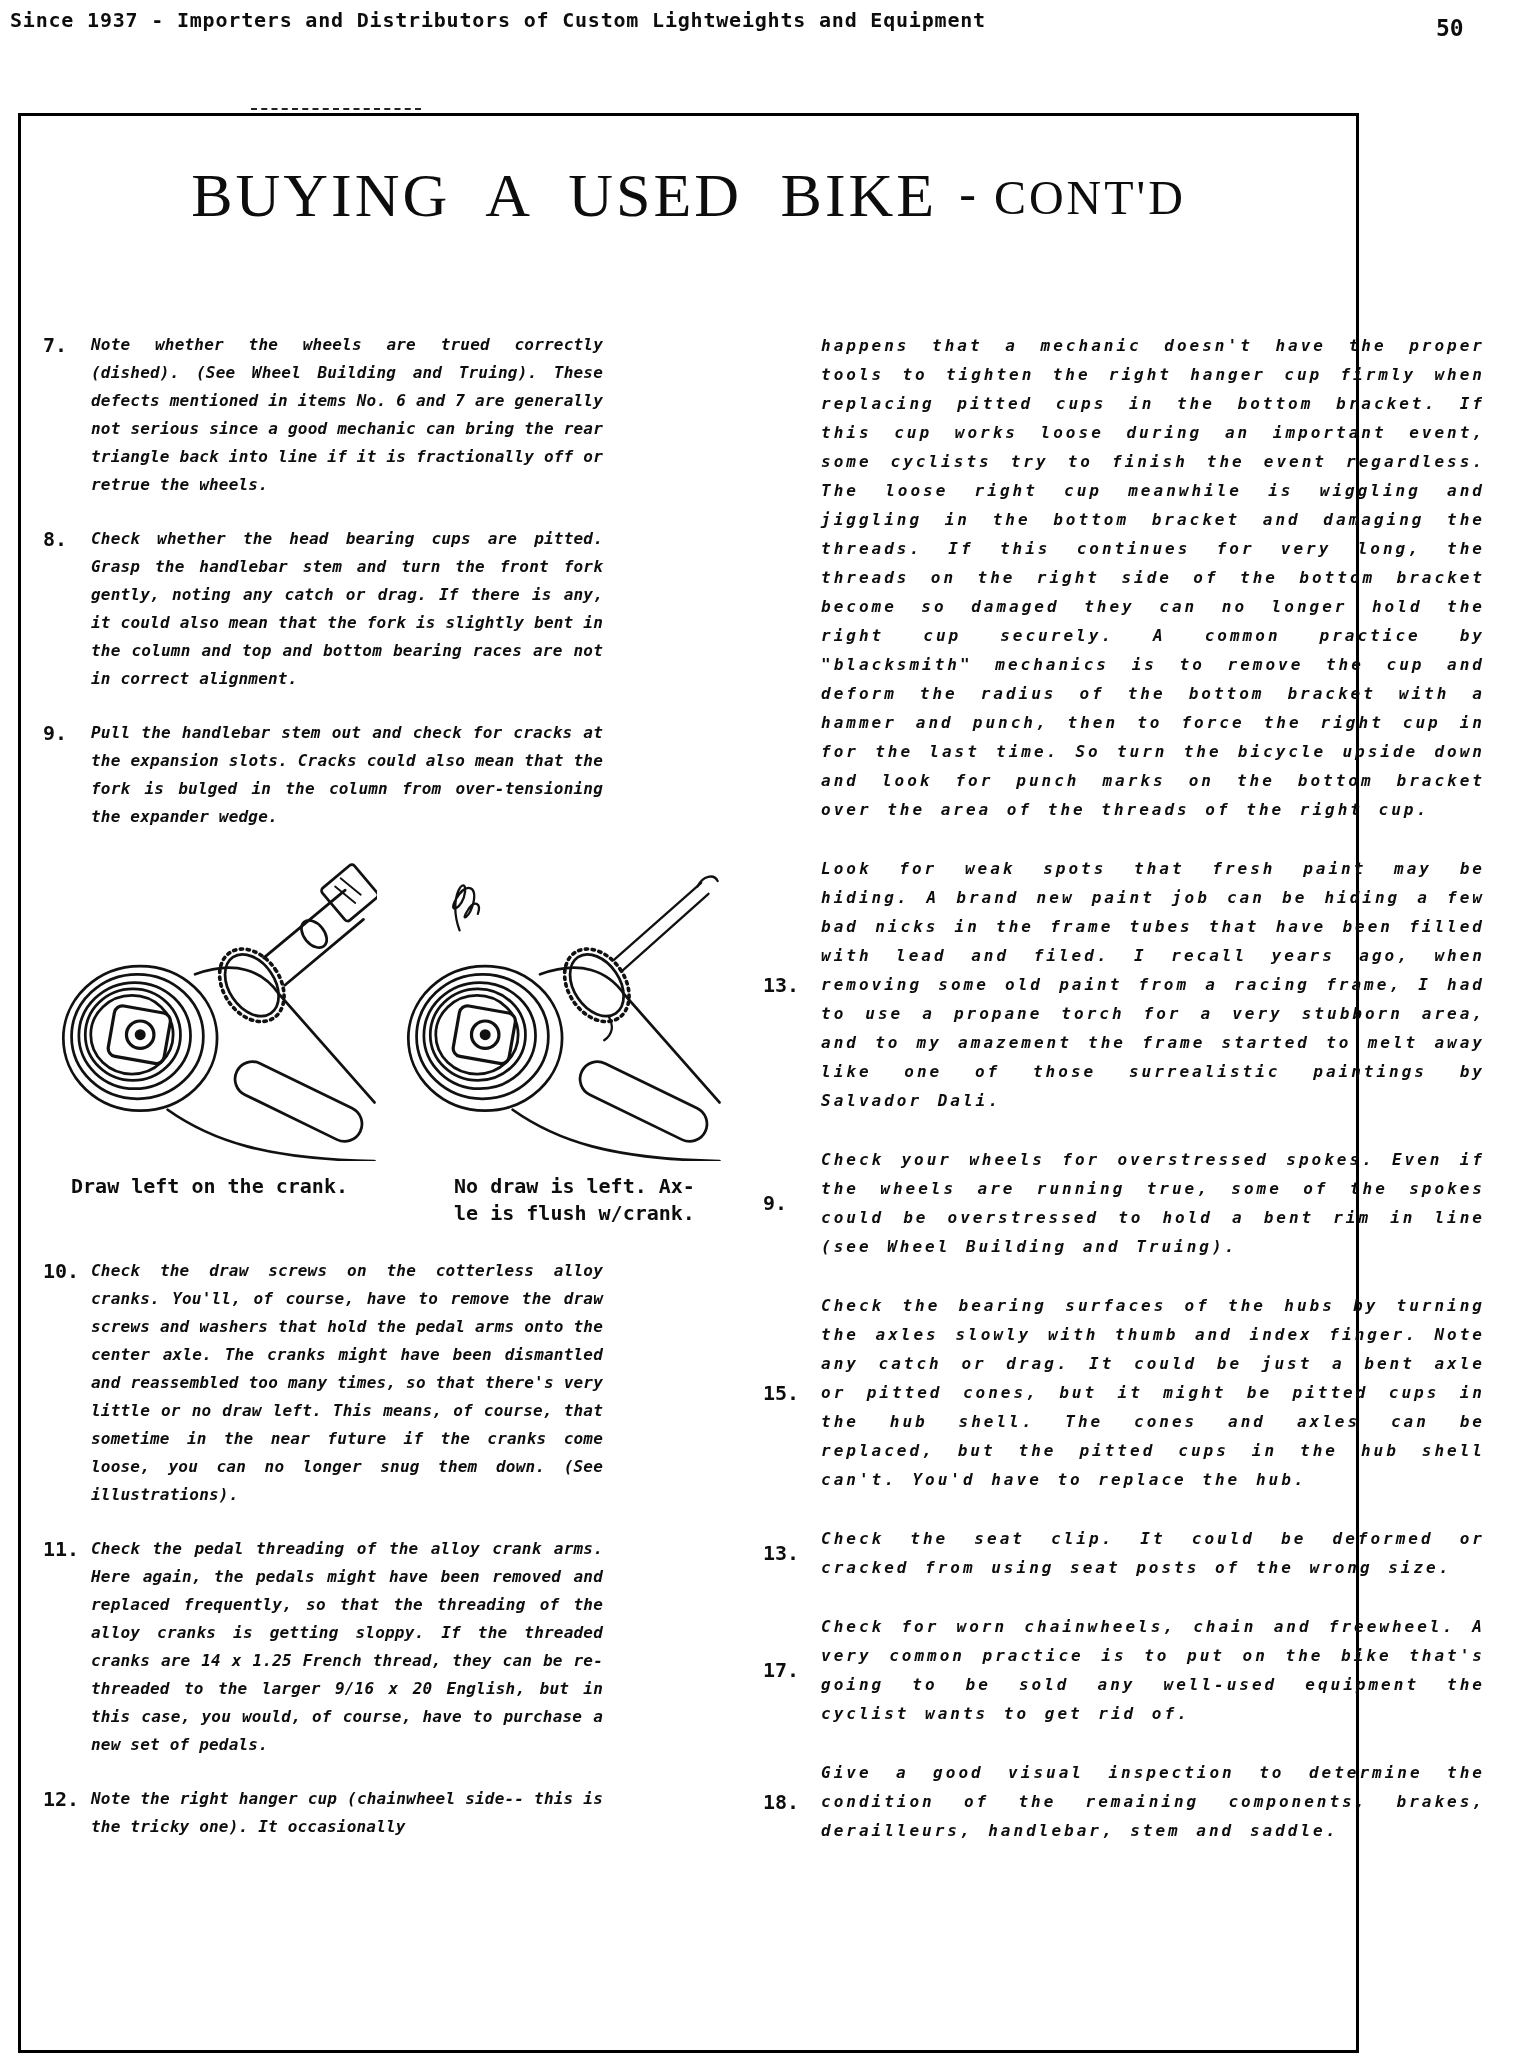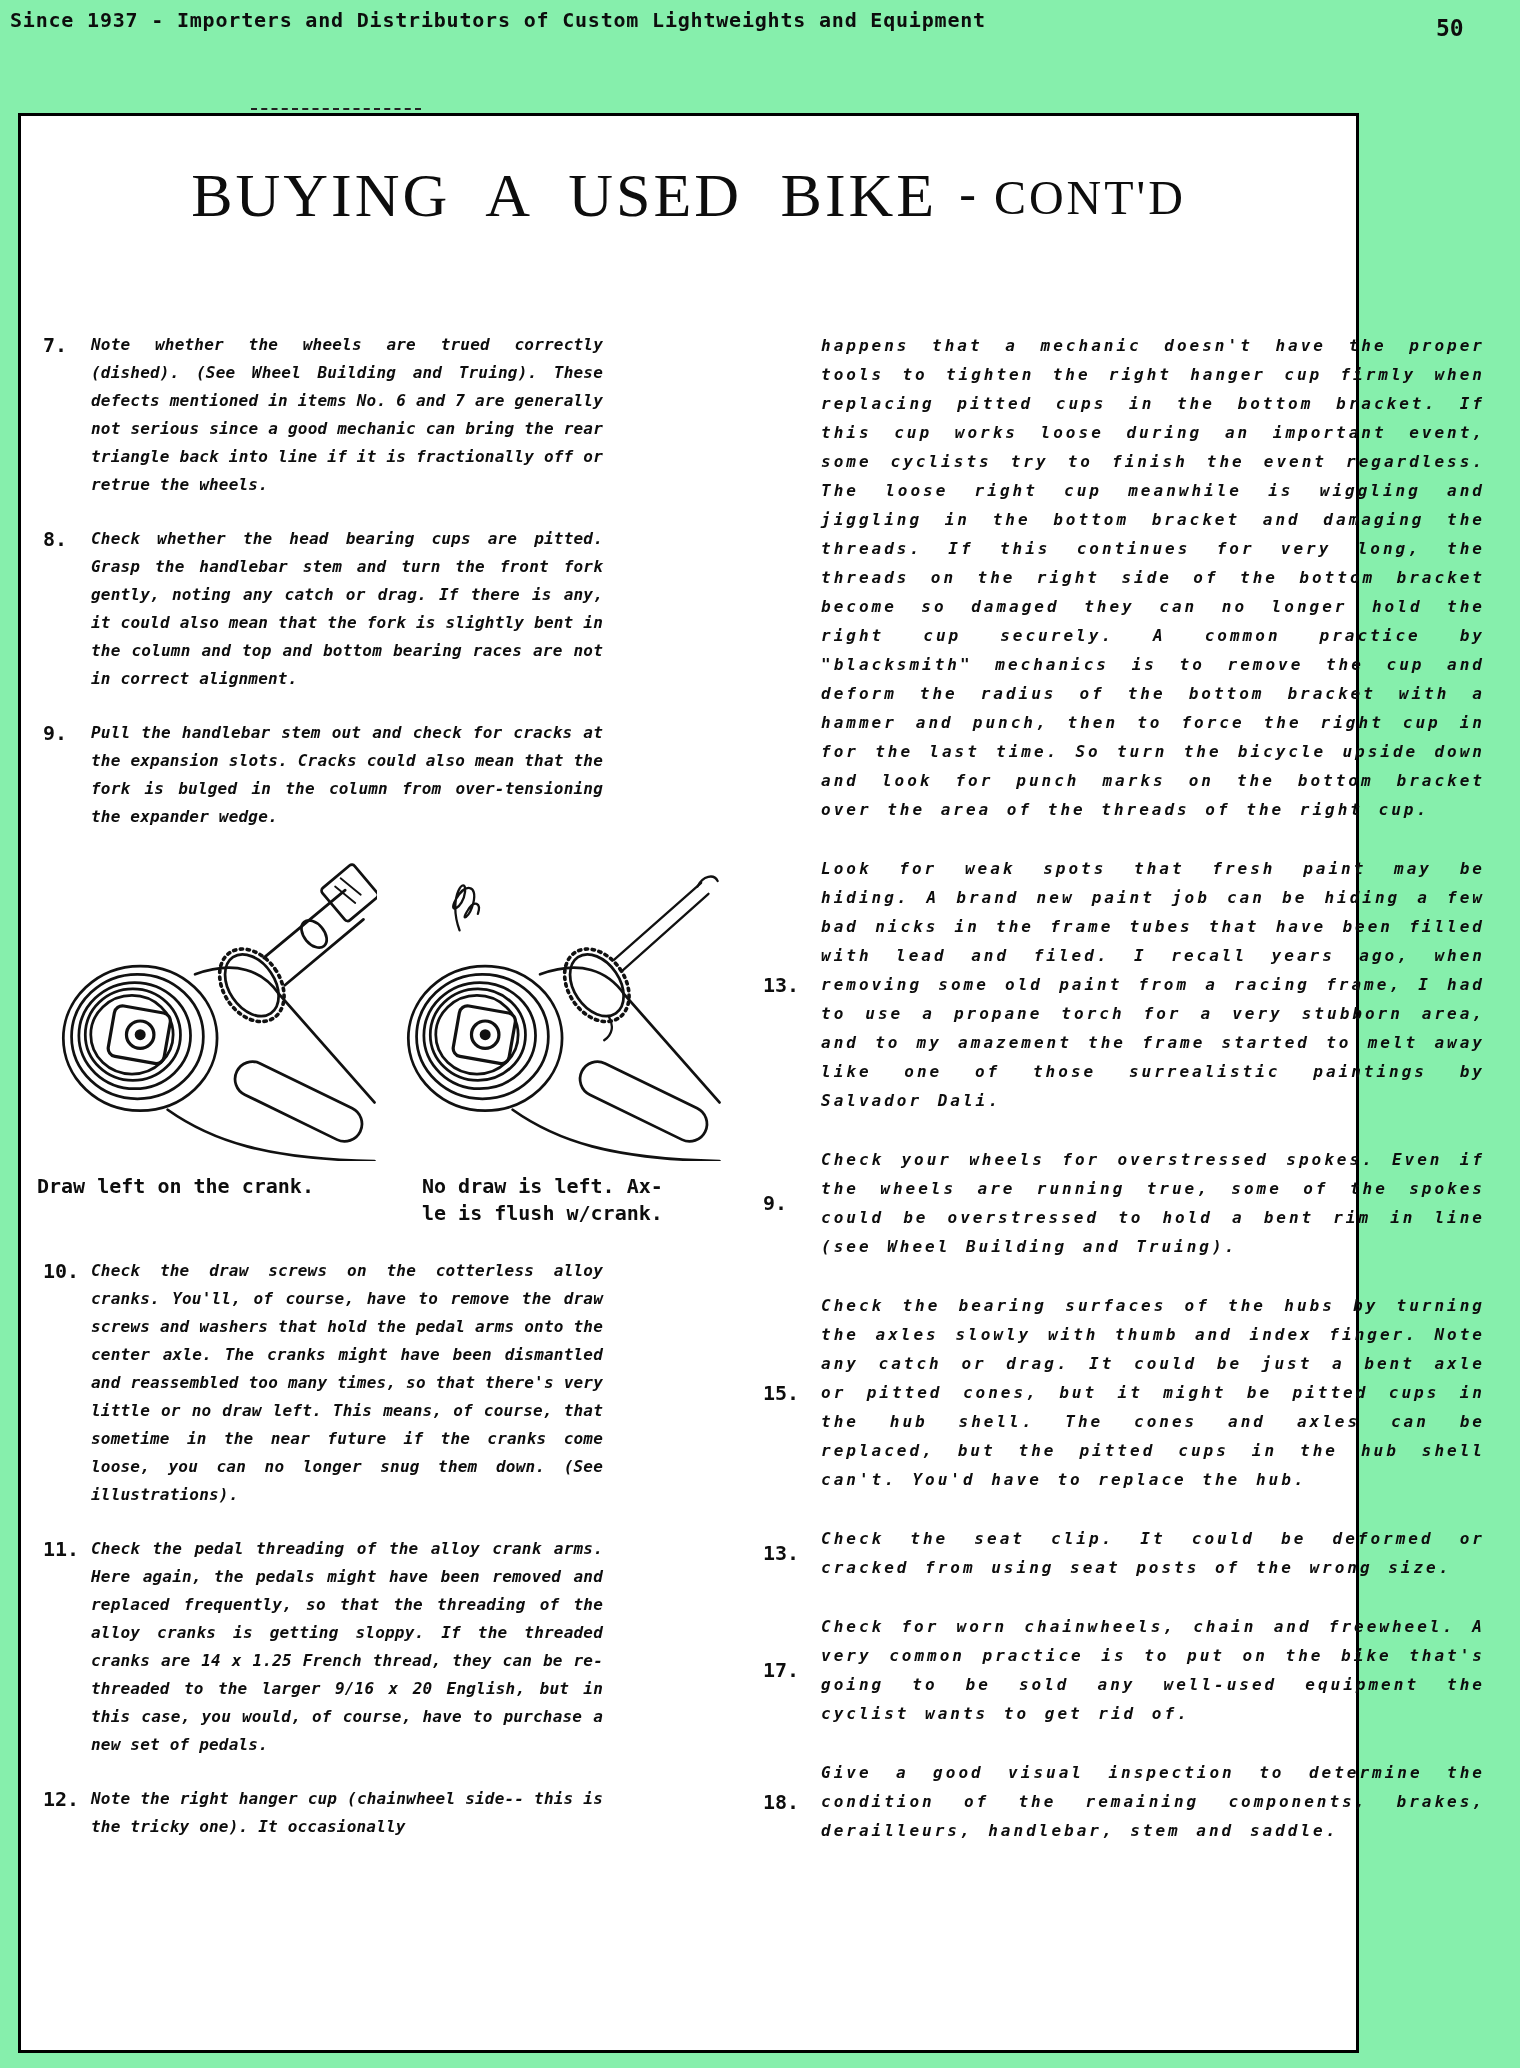--- a/index.html
+++ b/index.html
@@ -1,19 +1,19 @@
 <!DOCTYPE html>
 <html><head>
 <meta charset="utf-8">
 <style>
   html,body{margin:0;padding:0;background:#e8e8e8;}
   .page{
     position:relative;
     width:1520px;height:2068px;
-    background:#86efac;
+    background:#ffffff;
     color:#0d0d0d;
     font-family:"DejaVu Sans Mono","Liberation Mono",monospace;
     overflow:hidden;
   }
   
   .header-tagline{
     position:absolute;top:8px;left:10px;
     font-size:20px;font-weight:bold;letter-spacing:0.8px;
     white-space:nowrap;
   }
@@ -71,20 +71,21 @@
     text-align:justify;
     font-style:italic;
   }
   .column-left .item .text{letter-spacing:0.2px;}
   .column-right .item .text{letter-spacing:3px;word-spacing:3px;line-height:29px;}
   
   .figures{
     display:flex;
     width:690px;
     margin:28px 0 30px -6px;
+    text-align:center;
   }
   .figure{width:345px;flex:none;}
   .figure svg{display:block;}
   .figure-caption{
     font-size:20px;line-height:27px;font-weight:bold;
     white-space:pre-line;
     margin-top:12px;
   }
   .figure-right .figure-caption{margin-left:40px;}
 </style>

